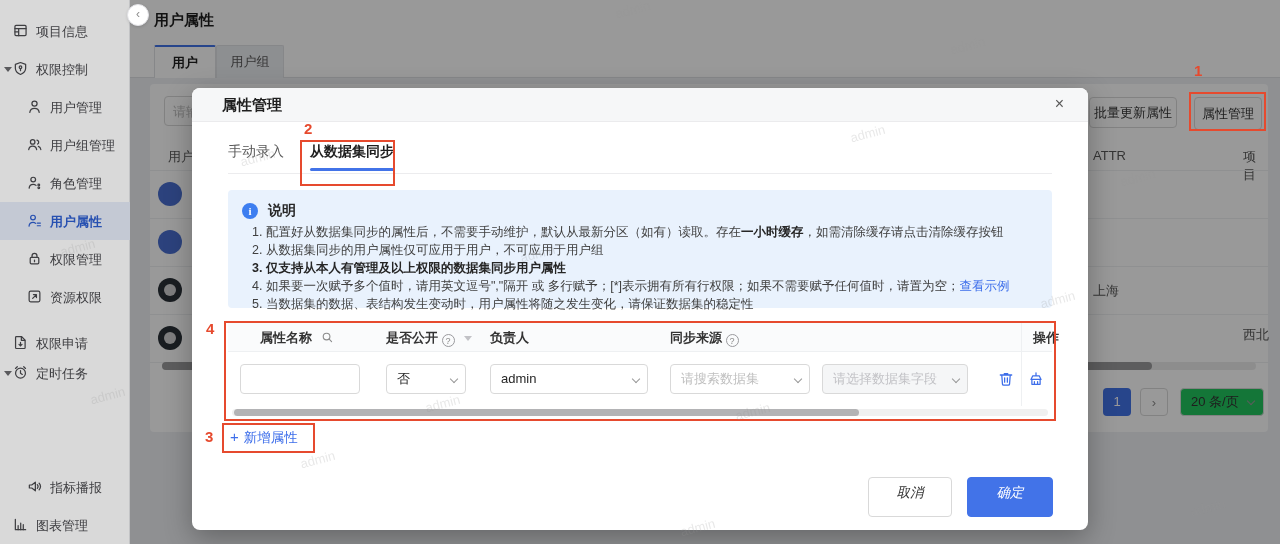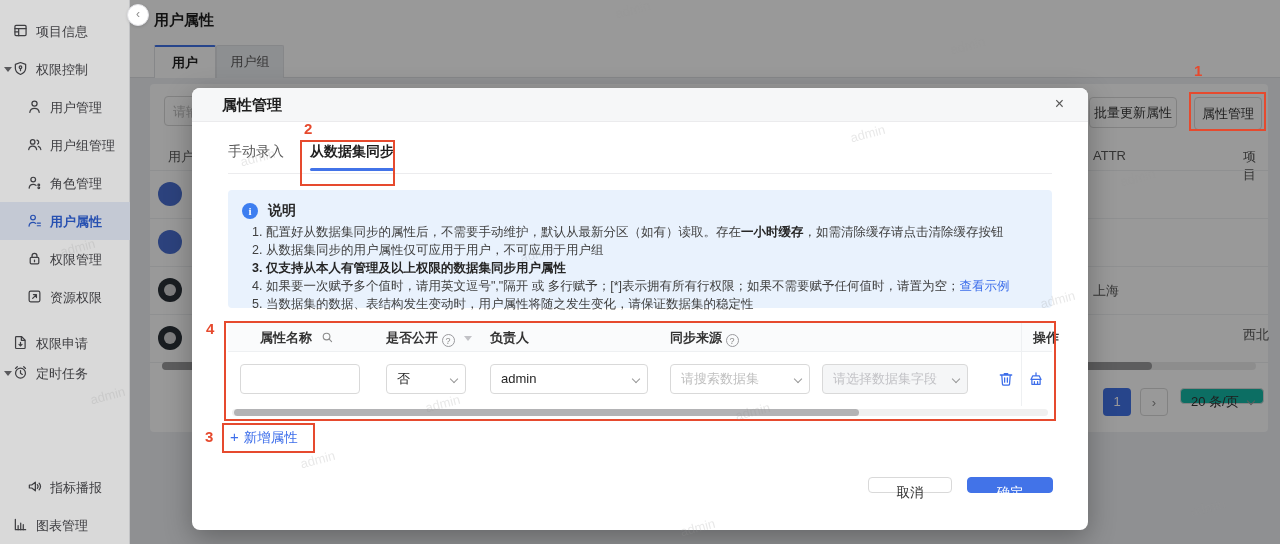--- a/index.html
+++ b/index.html
@@ -38,21 +38,21 @@
   .avatar{position:absolute;left:8px;width:24px;height:24px;border-radius:50%;}
   .av-blue{background:#4a6fd0;}
   .av-dark{background:#2b3137;}
   .av-dark::after{content:"";position:absolute;left:6px;top:6px;width:12px;height:12px;border-radius:50%;background:#f0f0f0;opacity:.85;}
   .bgcell{position:absolute;font-size:13px;color:#595959;white-space:nowrap;}
   .bg-scroll-track{position:absolute;left:12px;top:278px;width:1094px;height:8px;background:#ececec;border-radius:4px;}
   .bg-scroll-thumb{position:absolute;left:0;top:0;width:990px;height:8px;background:#9b9b9d;border-radius:4px;}
   .pag-box{position:absolute;top:304px;width:28px;height:28px;border-radius:4px;font-size:13px;text-align:center;line-height:28px;cursor:pointer;}
   .pag-cur{background:var(--accent);color:#fff;}
   .pag-next{border:1px solid #d9d9d9;color:#8c8c8c;background:#fff;}
-  .pag-size{position:absolute;top:304px;width:84px;height:16px;border:1px solid #d9d9d9;border-radius:4px;background:#14b8a6;font-size:13px;color:#333;line-height:26px;padding-left:10px;cursor:pointer;}
+  .pag-size{position:absolute;top:304px;width:84px;height:28px;border:1px solid #d9d9d9;border-radius:4px;background:#22c55e;font-size:13px;color:#333;line-height:26px;padding-left:10px;cursor:pointer;}
   .chev{display:inline-block;width:6px;height:6px;border-right:1.4px solid #999;border-bottom:1.4px solid #999;transform:rotate(45deg);}
 
   
   .overlay-side{position:absolute;left:0;top:0;width:130px;height:544px;background:rgba(0,0,0,.15);z-index:2;}
   .overlay-main{position:absolute;left:130px;top:0;width:1150px;height:544px;background:rgba(0,0,0,.40);z-index:2;}
 
   
   .anno-box{position:absolute;border:2px solid var(--anno);z-index:5;pointer-events:none;}
   .anno-num{position:absolute;color:var(--anno);font-size:15px;font-weight:bold;z-index:5;pointer-events:none;}
 
@@ -86,21 +86,21 @@
   .qmark{display:inline-block;width:13px;height:13px;border:1px solid #9a9a9e;border-radius:50%;font-size:9px;line-height:12px;text-align:center;color:#8c8c8c;font-weight:normal;vertical-align:-2px;}
   .tri-down{display:inline-block;width:0;height:0;border-left:4px solid transparent;border-right:4px solid transparent;border-top:5px solid #c2c2c6;vertical-align:1px;}
   .op-ic{position:absolute;top:283px;width:16px;height:16px;cursor:pointer;}
   .op-ic svg{width:16px;height:16px;stroke:var(--link);fill:none;stroke-width:1.1;stroke-linecap:round;stroke-linejoin:round;}
   .f-scroll{position:absolute;left:40px;top:321px;width:816px;height:7px;background:#f0f0f0;border-radius:4px;}
   .f-thumb{position:absolute;left:2px;top:0;width:625px;height:7px;background:#b3b3b5;border-radius:4px;cursor:grab;}
 
   .add-link{position:absolute;left:38px;top:340px;font-size:13.5px;color:var(--link);cursor:pointer;white-space:nowrap;}
   .add-link .plus{font-size:15px;margin-right:5px;}
 
-  .m-btn{position:absolute;top:389px;height:16px;border-radius:4px;font-size:13.5px;text-align:center;line-height:30px;cursor:pointer;}
+  .m-btn{position:absolute;top:389px;height:40px;border-radius:4px;font-size:13.5px;text-align:center;line-height:30px;cursor:pointer;font-style:italic;}
   .m-cancel{left:676px;width:84px;background:#fff;border:1px solid #d9d9d9;color:#333;}
   .m-ok{left:775px;width:86px;background:var(--accent);border:1px solid var(--accent);color:#fff;}
 
   
   .wm{position:absolute;z-index:6;font-size:13px;color:rgba(150,150,150,.22);transform:rotate(-15deg);pointer-events:none;white-space:nowrap;}
 </style>
 </head>
 <body>
 
 <div class="stage">

